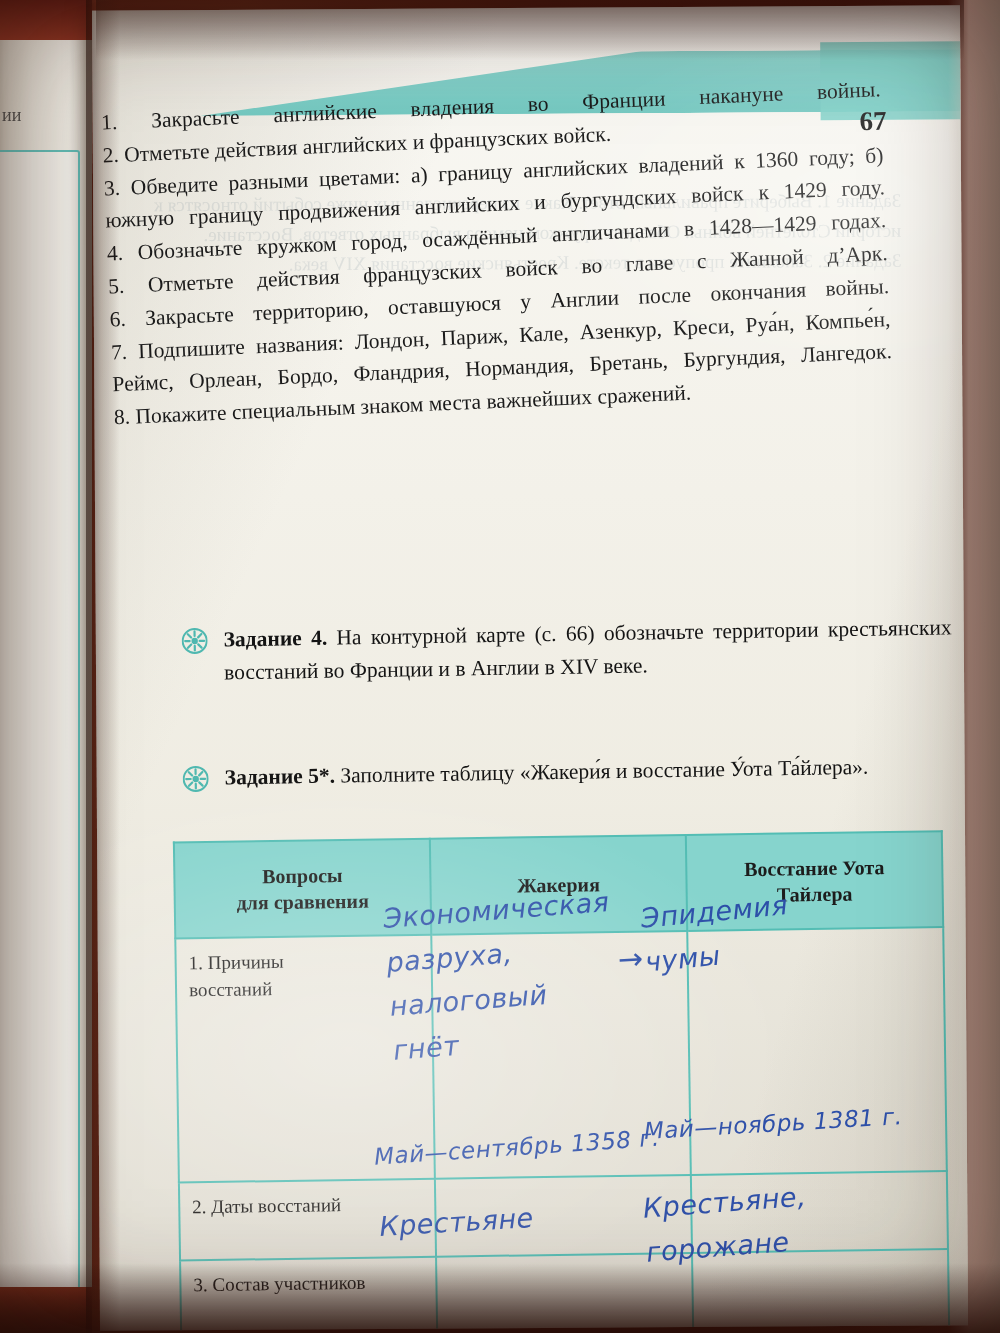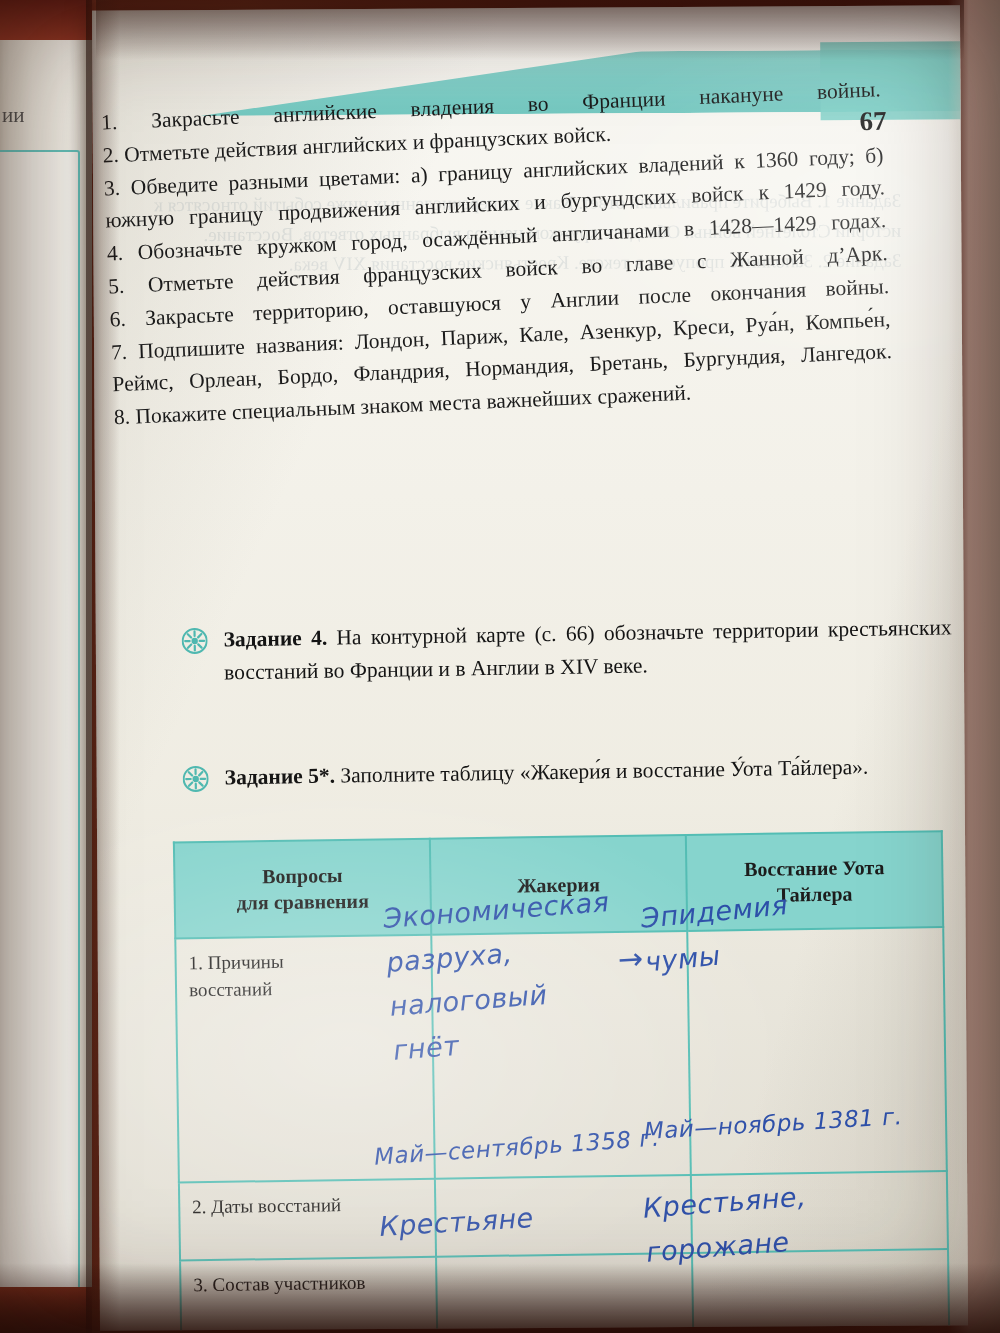--- a/index.html
+++ b/index.html
@@ -31,21 +31,21 @@
   }
   .left-page .lp-top {
     position: absolute;
     left: 0; top: 0; width: 92px; height: 40px;
     background: linear-gradient(180deg,#5e1b13 0%, #8b3322 100%);
   }
   .left-page .lp-text {
     position: absolute;
     left: 2px; top: 104px;
     width: 60px;
-    font-size: 21px;
+    font-size: 18px;
     color: #3a3a3a;
     line-height: 22px;
     opacity: .85;
   }
   .left-page .lp-box {
     position: absolute;
     left: -10px; top: 150px;
     width: 86px; height: 1140px;
     border: 2px solid #63bdb6;
     border-radius: 3px;

